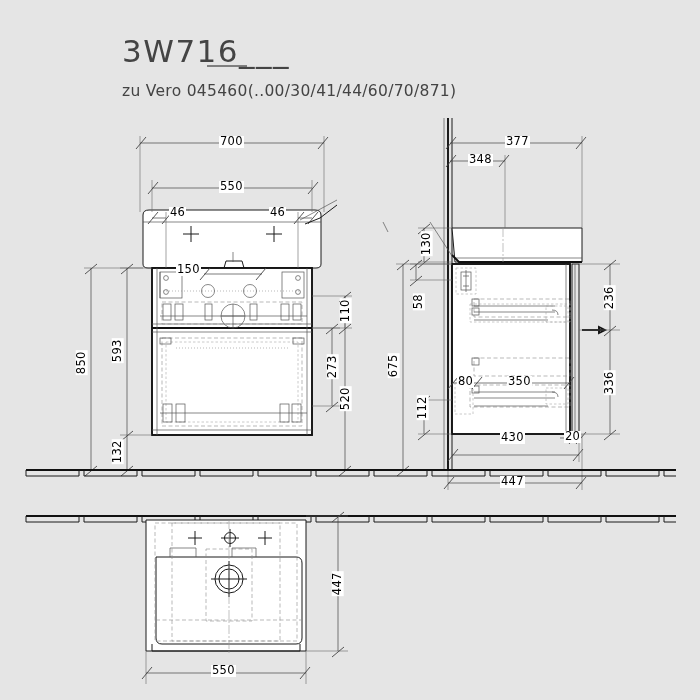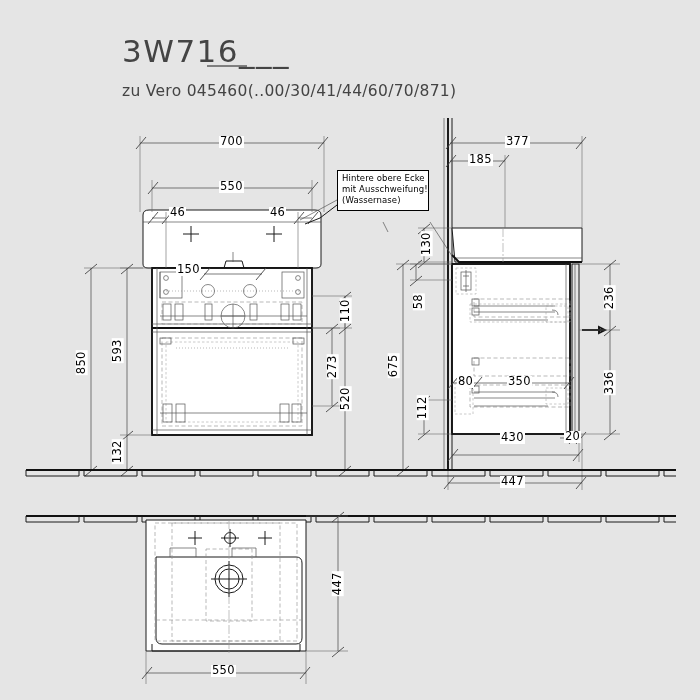--- a/index.html
+++ b/index.html
@@ -436,35 +436,30 @@
 
   <div class="dimtext vert" style="left:69px;top:357px;transform:rotate(-90deg);">850</div>
   <div class="dimtext vert" style="left:105px;top:345px;transform:rotate(-90deg);">593</div>
   <div class="dimtext vert" style="left:105px;top:446px;transform:rotate(-90deg);">132</div>
 
   <div class="dimtext vert" style="left:333px;top:305px;transform:rotate(-90deg);">110</div>
   <div class="dimtext vert" style="left:320px;top:361px;transform:rotate(-90deg);">273</div>
   <div class="dimtext vert" style="left:333px;top:393px;transform:rotate(-90deg);">520</div>
 
   <div class="dimtext" style="left:505px;top:136px;">377</div>
-  <div class="dimtext" style="left:468px;top:154px;">185</div>
+  <div class="dimtext" style="left:468px;top:154px;">348</div>
   <div class="dimtext vert" style="left:414px;top:238px;transform:rotate(-90deg);">130</div>
   <div class="dimtext vert" style="left:410px;top:296px;transform:rotate(-90deg);">58</div>
   <div class="dimtext vert" style="left:381px;top:360px;transform:rotate(-90deg);">675</div>
   <div class="dimtext vert" style="left:410px;top:402px;transform:rotate(-90deg);">112</div>
   <div class="dimtext" style="left:457px;top:376px;">80</div>
   <div class="dimtext" style="left:507px;top:376px;">350</div>
   <div class="dimtext" style="left:564px;top:431px;">20</div>
   <div class="dimtext" style="left:500px;top:432px;">430</div>
   <div class="dimtext" style="left:500px;top:476px;">447</div>
   <div class="dimtext vert" style="left:597px;top:292px;transform:rotate(-90deg);">236</div>
   <div class="dimtext vert" style="left:597px;top:377px;transform:rotate(-90deg);">336</div>
 
   <div class="dimtext" style="left:211px;top:665px;">550</div>
   <div class="dimtext vert" style="left:325px;top:578px;transform:rotate(-90deg);">447</div>
 
-  <div class="callout">
-    <div>Hintere obere Ecke</div>
-    <div>mit Ausschweifung!</div>
-    <div>(Wassernase)</div>
-  </div>
 
 </div>
 
 </body></html>

